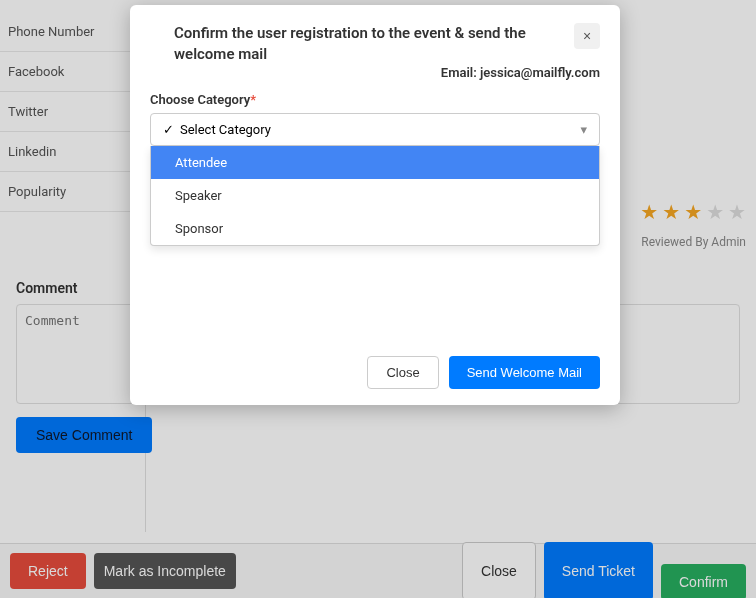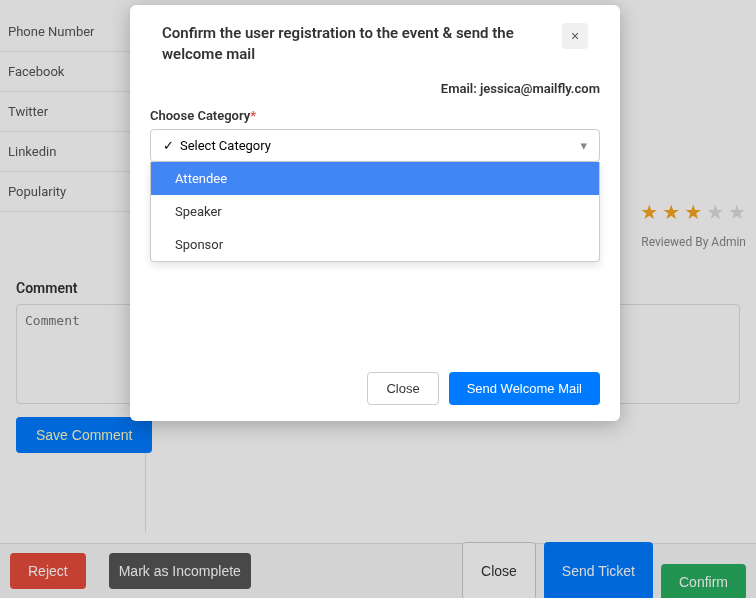--- a/index.html
+++ b/index.html
@@ -80,21 +80,21 @@
       padding: 8px;
       font-size: 13px;
       color: #999;
       resize: none;
       outline: none;
     }
 
     .save-comment-btn {
       margin-top: 10px;
       background: #007bff;
-      color: #fef9c3;
+      color: #0f172a;
       border: none;
       border-radius: 4px;
       padding: 10px 20px;
       font-size: 14px;
       cursor: pointer;
     }
 
     
     .bottom-bar {
       position: absolute;
@@ -102,21 +102,21 @@
       width: 756px;
       height: 55px;
       background: #f8f8f8;
       border-top: 1px solid #ddd;
       display: flex;
       align-items: center;
       justify-content: space-between;
       padding: 0 10px;
     }
 
-    .bottom-left { display: flex; gap: 23px; }
+    .bottom-left { display: flex; gap: 8px; }
     .bottom-right { display: flex; gap: 8px; }
 
     .btn-reject {
       background: #e74c3c;
       color: #fff;
       border: none;
       border-radius: 4px;
       padding: 10px 18px;
       font-size: 14px;
       cursor: pointer;
@@ -181,23 +181,22 @@
       width: 490px;
       background: #fff;
       border-radius: 6px;
       box-shadow: 0 4px 20px rgba(0,0,0,0.25);
       z-index: 20;
       padding: 18px 20px 16px;
     }
 
     .modal-header {
       display: flex;
-      justify-content: center;
+      justify-content: flex-end;
       align-items: flex-start;
-      margin-bottom: 16px;
     }
 
     .modal-title {
       font-size: 15px;
       font-weight: 600;
       color: #333;
       max-width: 400px;
       line-height: 1.4;
     }
 

